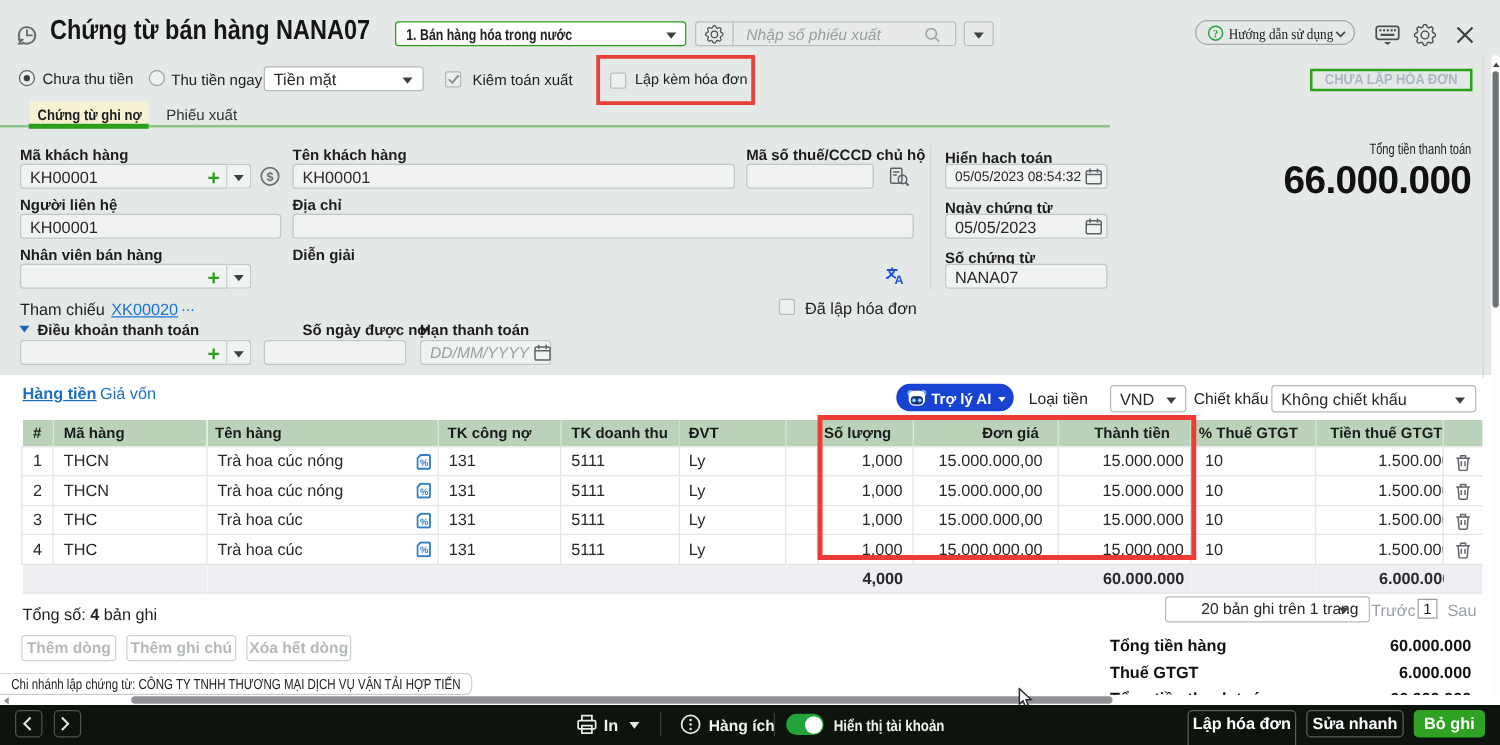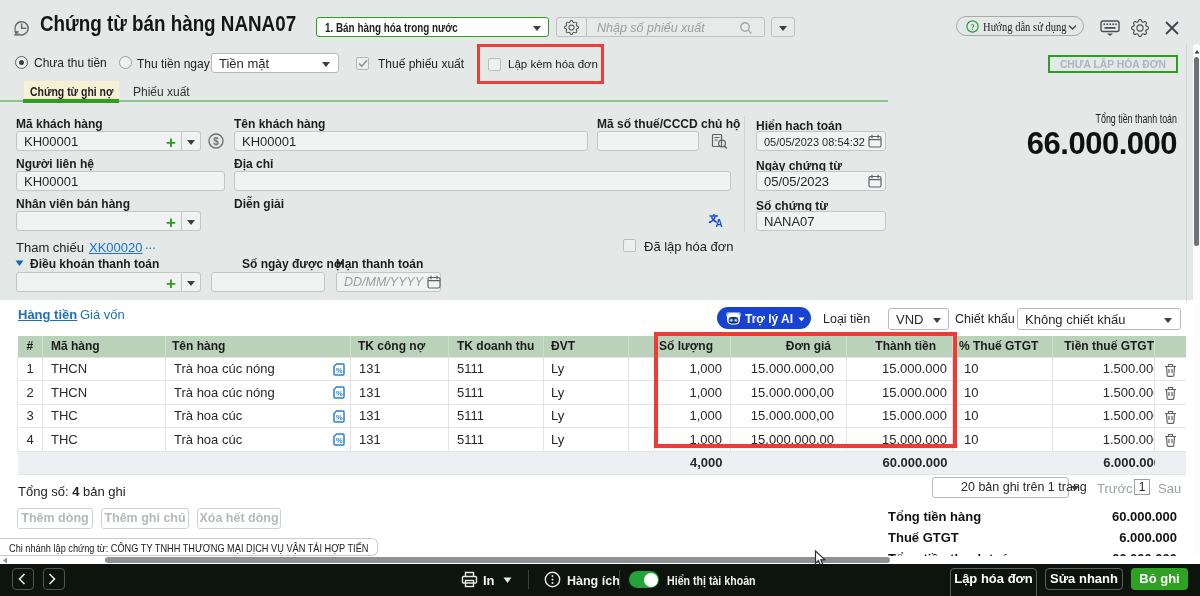--- a/index.html
+++ b/index.html
@@ -92,21 +92,21 @@
 <div class="abs" style="left:15px;top:56px;width:13px;height:13px;border:1.5px solid #5f6368;border-radius:50%;box-sizing:border-box;background:#eff1f0;"></div>
 <div class="abs" style="left:19px;top:60px;width:5px;height:5px;border-radius:50%;background:#3c4043;"></div>
 <div class="abs" style="left:34px;top:56px;font-size:12px;color:#222;white-space:nowrap;">Chưa thu tiền</div>
 <div class="abs" style="left:119px;top:56px;width:13px;height:13px;border:1.5px solid #9aa0a6;border-radius:50%;box-sizing:border-box;background:#eff1f0;"></div>
 <div class="abs" style="left:137px;top:57px;font-size:12px;color:#222;white-space:nowrap;">Thu tiền ngay</div>
 <div class="sel" style="left:211px;top:53px;width:128px;height:20px;">Tiền mặt<div class="caret" style="left:110px;top:8px;"></div></div>
 <div class="abs" style="left:356px;top:57px;width:13px;height:13px;border:1px solid #b3b8b4;border-radius:2px;box-sizing:border-box;background:#edefee;"></div>
 <svg class="abs" style="left:358px;top:59px" width="10" height="9" viewBox="0 0 10 9">
       <path d="M1 4.5 L3.8 7.2 L9 1.2" fill="none" stroke="#8e9490" stroke-width="1.6"></path>
     </svg>
-<div class="abs" style="left:378px;top:57px;font-size:12px;color:#222;white-space:nowrap;">Thuế phiếu xuất</div>
+<div class="abs" style="left:378px;top:57px;font-size:12px;color:#222;white-space:nowrap;">Kiêm toán xuất</div>
 
 <div class="abs" style="left:477px;top:44px;width:127px;height:40px;border:3px solid #e94139;box-sizing:border-box;"></div>
 <div class="abs" style="left:488px;top:58px;width:13px;height:13px;border:1px solid #b9bebf;border-radius:2px;box-sizing:border-box;background:#eef0ef;"></div>
 <div class="abs" style="left:508px;top:58px;font-size:11.5px;color:#222;white-space:nowrap;">Lập kèm hóa đơn</div>
 
 <div class="abs" style="left:1048px;top:55px;width:130px;height:18px;border:2px solid #2ca01c;box-sizing:border-box;display:flex;align-items:center;justify-content:center;overflow:hidden;">
   <span style="display:inline-block;font-size:11.5px;font-weight:bold;color:#a9b6c3;white-space:nowrap;transform:scaleX(.9);">CHƯA LẬP HÓA ĐƠN</span>
 </div>
 
 <div class="abs" style="left:0;top:100px;width:888px;height:2px;background:#8cc58c;"></div>
@@ -382,21 +382,21 @@
     <td></td>
     <td class="r"><span style="display:inline-block;margin-right:-6.5px;">6.000.000</span></td>
     <td></td>
   </tr>
 </tbody>
     </table>
 
 <div class="abs" style="left:654px;top:332px;width:303px;height:116px;border:4px solid #ef3b36;box-sizing:border-box;pointer-events:none;"></div>
 
 <div class="abs" style="left:18px;top:484px;font-size:13px;color:#222;">Tổng số: <b>4</b> bản ghi</div>
-<div class="sel" style="left:932px;top:477px;width:137px;height:21px;font-size:12.5px;padding-left:28px;">20 bản ghi trên 1 trang<div class="caret" style="left:138px;top:8px;"></div></div>
+<div class="sel" style="left:932px;top:477px;width:164px;height:21px;font-size:12.5px;padding-left:28px;">20 bản ghi trên 1 trang<div class="caret" style="left:138px;top:8px;"></div></div>
 <div class="abs" style="left:1097px;top:481px;font-size:13px;color:#9aa0a6;">Trước</div>
 <div class="abs" style="left:1134px;top:479px;width:16px;height:16px;border:1px solid #9aa0a6;box-sizing:border-box;text-align:center;font-size:12px;color:#222;line-height:14px;">1</div>
 <div class="abs" style="left:1158px;top:481px;font-size:13px;color:#9aa0a6;">Sau</div>
 
 <div class="abs" style="left:17px;top:508px;width:76px;height:21px;border:1px solid #cfd3d0;border-radius:3px;box-sizing:border-box;text-align:center;font-size:12.5px;font-weight:bold;color:#b4bab6;line-height:19px;">Thêm dòng</div>
 <div class="abs" style="left:101px;top:508px;width:88px;height:21px;border:1px solid #cfd3d0;border-radius:3px;box-sizing:border-box;text-align:center;font-size:12.5px;font-weight:bold;color:#b4bab6;line-height:19px;">Thêm ghi chú</div>
 <div class="abs" style="left:197px;top:508px;width:84px;height:21px;border:1px solid #cfd3d0;border-radius:3px;box-sizing:border-box;text-align:center;font-size:12.5px;font-weight:bold;color:#b4bab6;line-height:19px;">Xóa hết dòng</div>
 
 <div class="abs" style="left:888px;top:509px;font-size:13px;font-weight:bold;color:#111;">Tổng tiền hàng</div>
 <div class="abs" style="left:1000px;top:509px;width:177px;text-align:right;font-size:13px;font-weight:bold;color:#111;">60.000.000</div>

